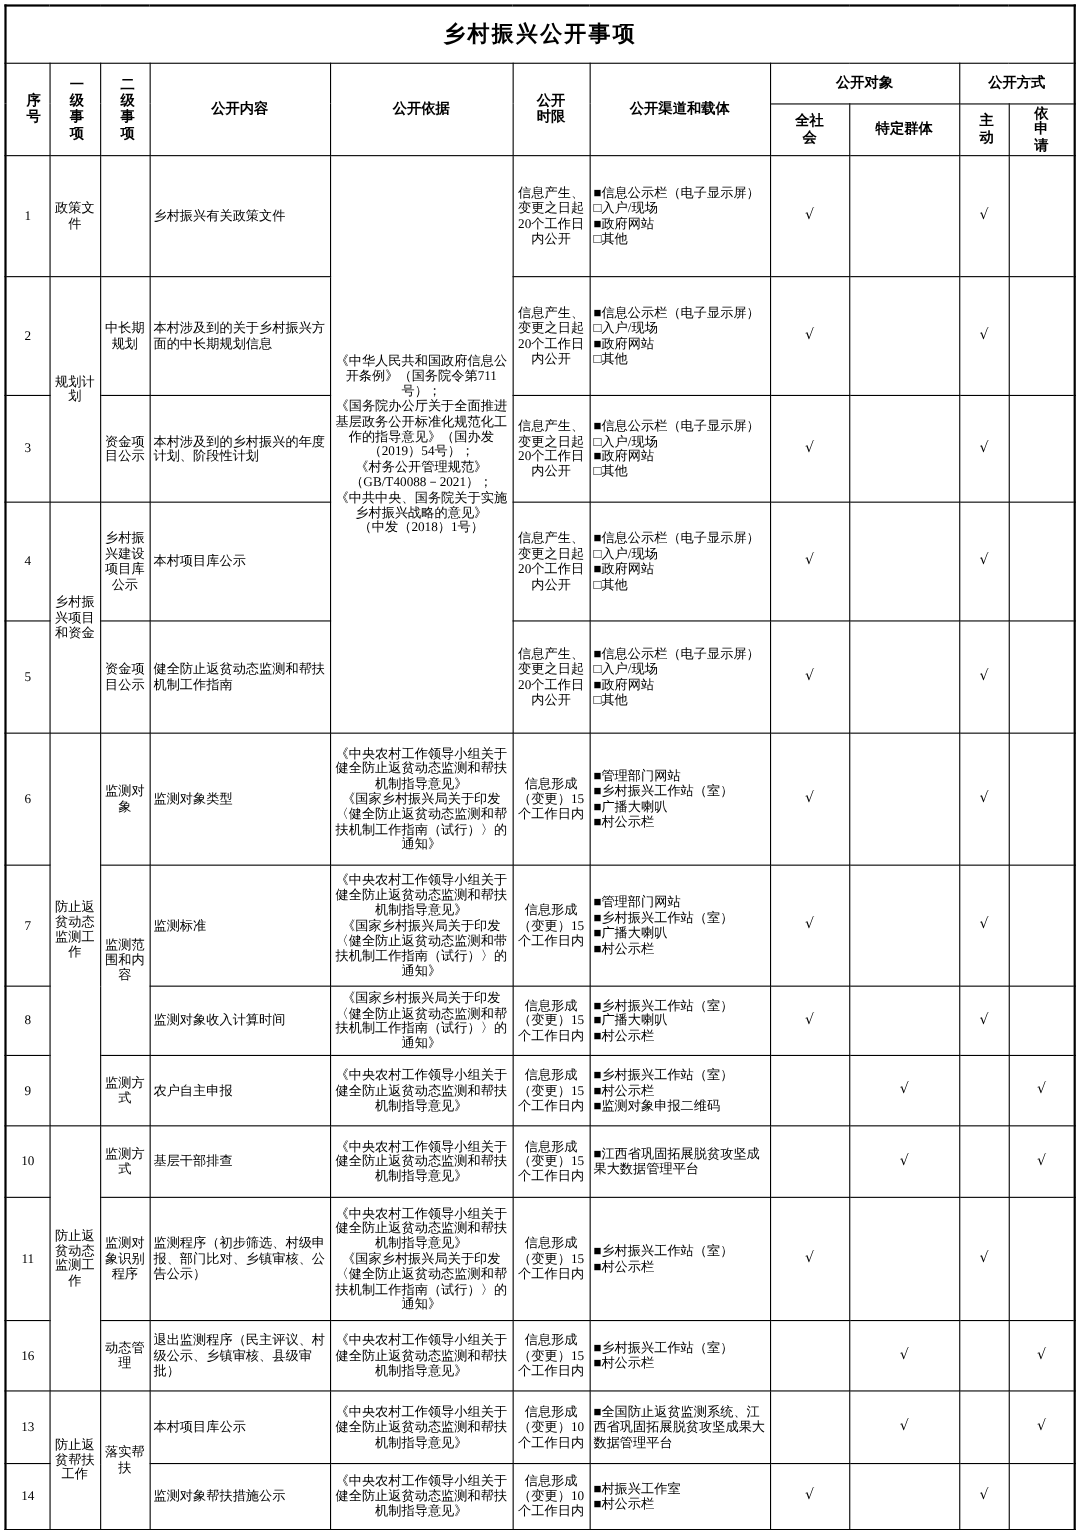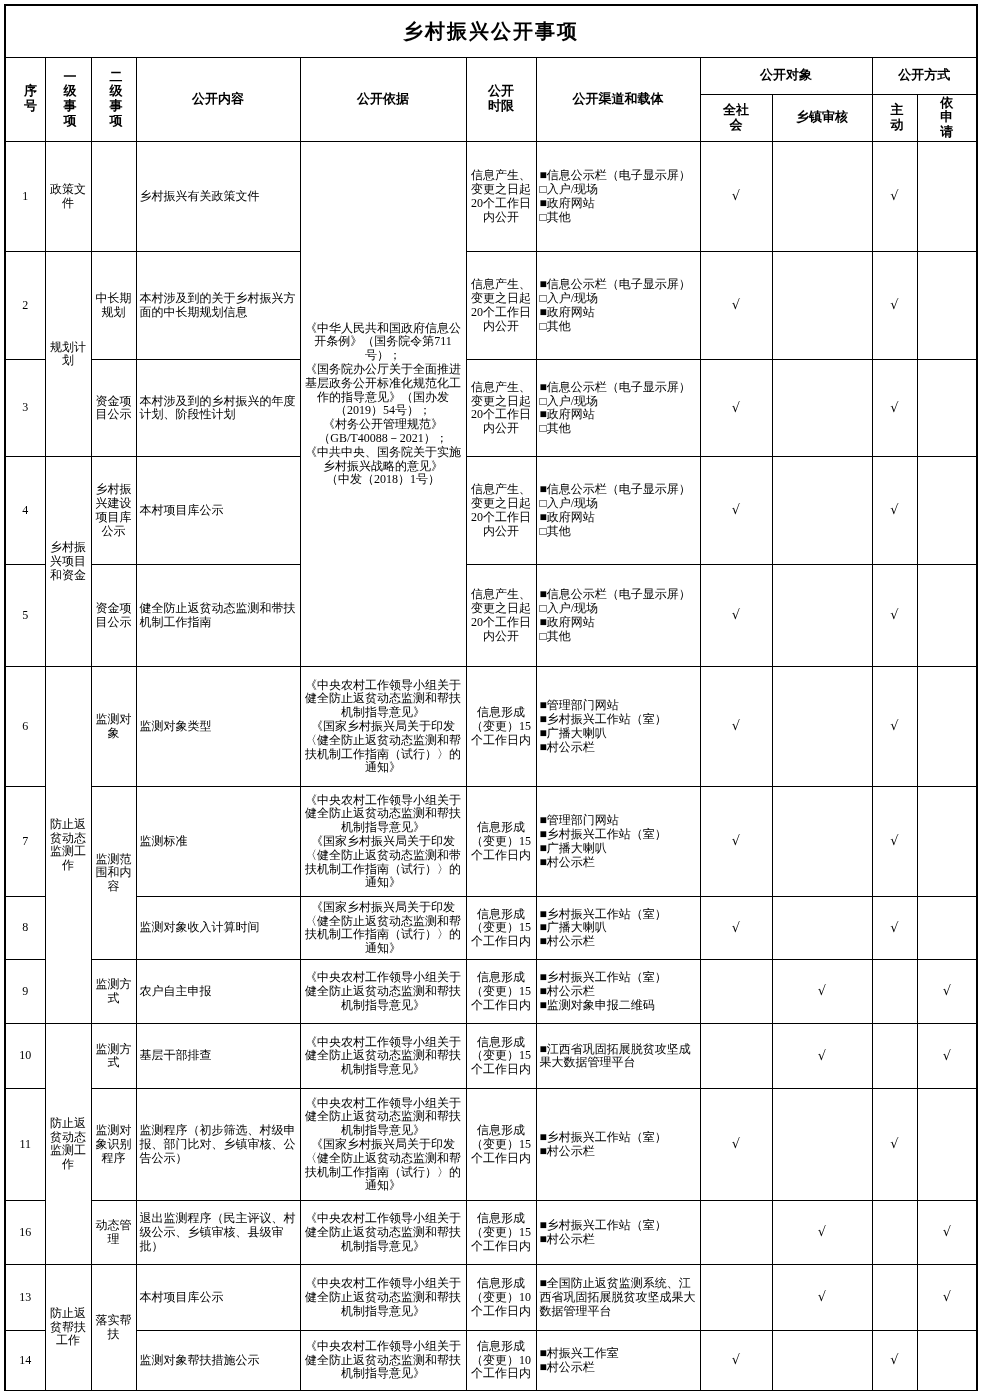--- a/index.html
+++ b/index.html
@@ -44,21 +44,21 @@
 事项</th>
     <th rowspan="2">公开内容</th>
     <th rowspan="2">公开依据</th>
     <th rowspan="2">公开时限</th>
     <th rowspan="2">公开渠道和载体</th>
     <th colspan="2">公开对象</th>
     <th colspan="2">公开方式</th>
   </tr>
   <tr style="height:43px">
     <th>全社会</th>
-    <th>乡镇审核</th>
+    <th>特定群体</th>
     <th>主动</th>
     <th>依申请</th>
   </tr>
 
   <tr style="height:110px">
     <td class="c">1</td>
     <td class="c">政策文件</td>
     <td class="c"></td>
     <td class="l">乡村振兴有关政策文件</td>
     <td class="c pre" rowspan="5">《中华人民共和国政府信息公开条例》（国务院令第711号）；
@@ -121,21 +121,21 @@
 □其他</td>
     <td class="chk">√</td>
     <td class="chk"></td>
     <td class="chk">√</td>
     <td class="chk"></td>
   </tr>
 
   <tr style="height:102px">
     <td class="c">5</td>
     <td class="c">资金项目公示</td>
-    <td class="l">健全防止返贫动态监测和带扶机制工作指南</td>
+    <td class="l">健全防止返贫动态监测和帮扶机制工作指南</td>
     <td class="c">信息产生、变更之日起20个工作日内公开</td>
     <td class="l pre">■信息公示栏（电子显示屏）
 □入户/现场
 ■政府网站
 □其他</td>
     <td class="chk">√</td>
     <td class="chk"></td>
     <td class="chk">√</td>
     <td class="chk"></td>
   </tr>

